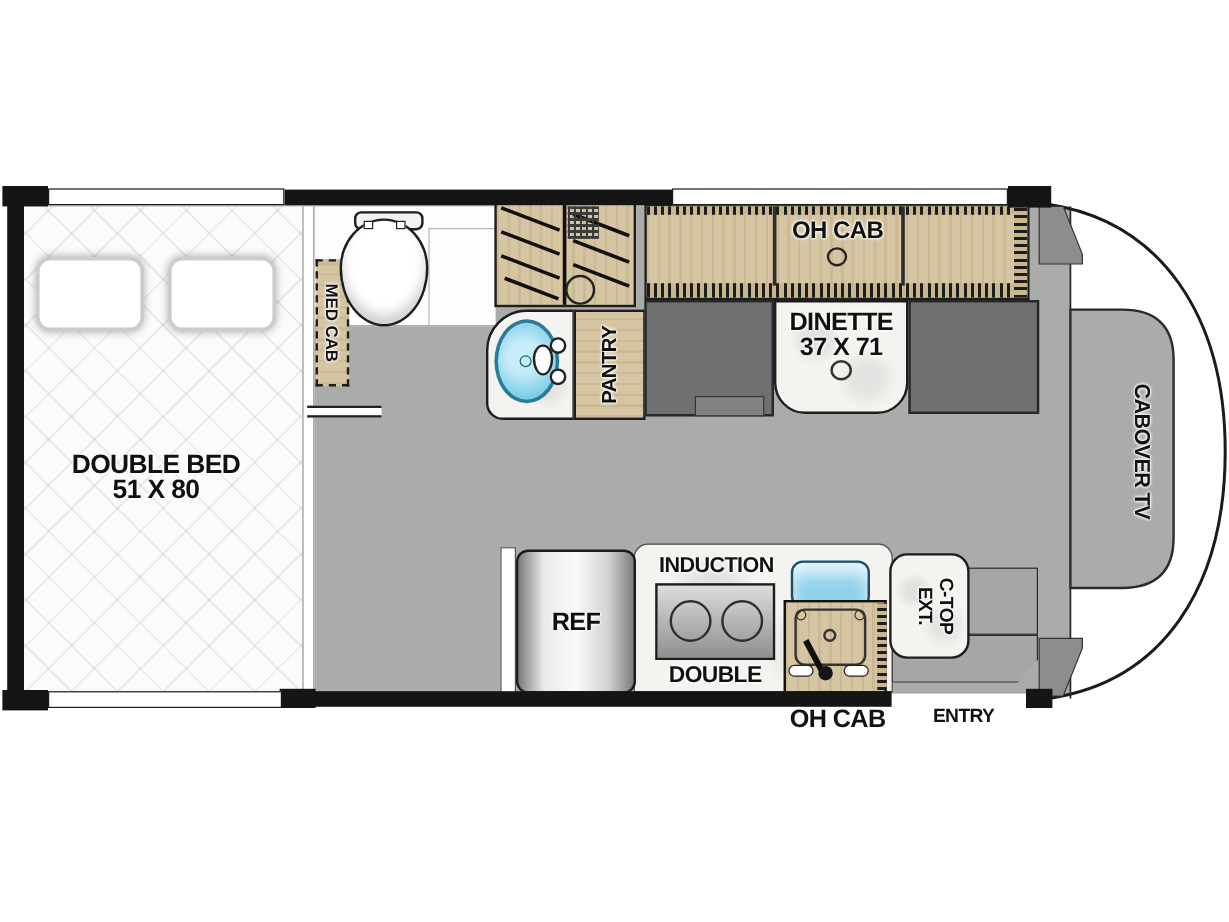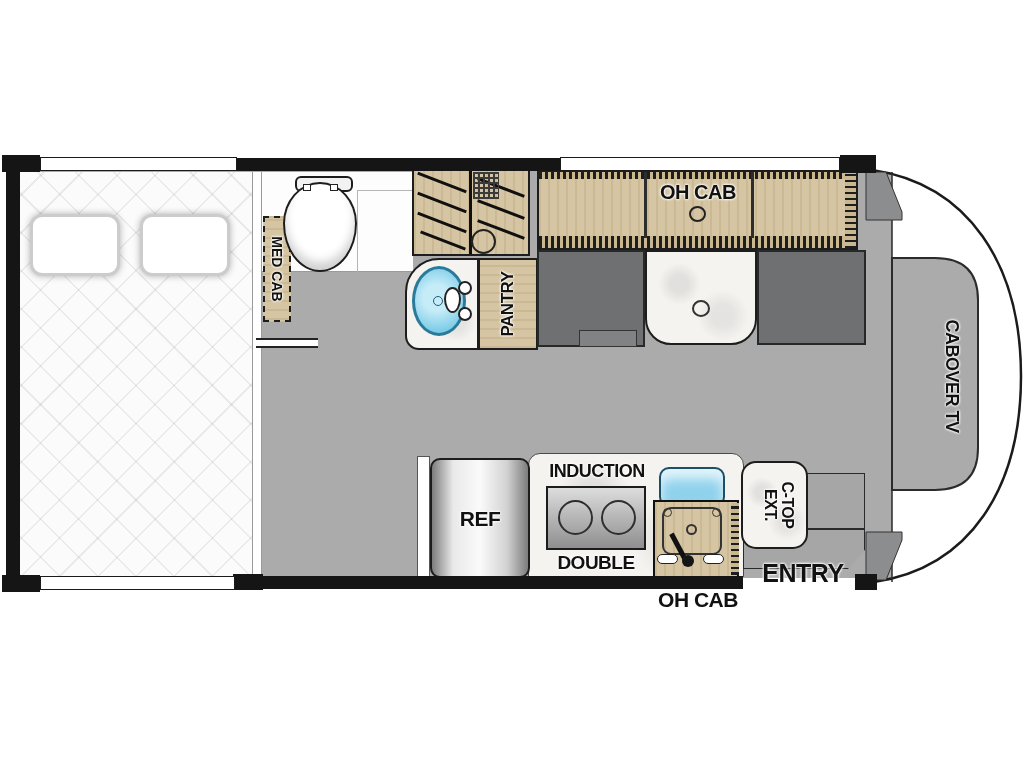--- a/index.html
+++ b/index.html
@@ -49,20 +49,24 @@
     <path d="M 36 20 V 106 M 36 338 V 430" stroke="#2b2b2b" stroke-width="1.5"></path>
     <polygon points="10,20 30,20 46,60 46,68 10,68" fill="#8b8d8f" stroke="#333" stroke-width="1"></polygon>
     <polygon points="10,380 46,380 46,388 30,428 10,428" fill="#8b8d8f" stroke="#333" stroke-width="1"></polygon>
   </svg>
 
   <div class="lbl rot90" style="left:872px;top:364px;width:160px;height:24px;font-size:18px;line-height:24px;">CABOVER TV</div>
 
   <div class="abs quilt" style="left:20px;top:172px;width:232px;height:404px;z-index:2;"></div>
   <div class="abs pillow" style="left:30px;top:214px;width:90px;height:62px;z-index:3;"></div>
   <div class="abs pillow" style="left:140px;top:214px;width:90px;height:62px;z-index:3;"></div>
+  <div class="lbl" style="left:40px;top:376px;width:180px;font-size:22px;line-height:21px;">
+    <span>DOUBLE BED</span><br>
+    <span>51 X 80</span>
+  </div>
 
   <div class="abs" style="left:252px;top:172px;width:10px;height:404px;background:#fff;border-left:1px solid #9a9a9a;border-right:1px solid #9a9a9a;box-sizing:border-box;z-index:3;"></div>
 
   <div class="abs" style="left:262px;top:172px;width:151px;height:100px;background:#fdfdfd;border-bottom:1px solid #9a9a9a;box-sizing:border-box;z-index:2;"></div>
   <div class="abs" style="left:357px;top:190px;width:56px;height:1px;background:#b5b5b5;z-index:3;"></div>
   <div class="abs" style="left:357px;top:190px;width:1px;height:82px;background:#b5b5b5;z-index:3;"></div>
   <div class="abs" style="left:256px;top:338px;width:62px;height:10px;background:#fff;border-top:2px solid #222;border-bottom:2px solid #222;box-sizing:border-box;z-index:3;"></div>
 
   <div class="abs woodv outl" style="left:263px;top:216px;width:28px;height:106px;border-style:dashed;border-width:2.5px;z-index:4;"></div>
   <div class="lbl rot90" style="left:224px;top:256px;width:106px;height:26px;font-size:14px;line-height:26px;letter-spacing:0;">MED CAB</div>
@@ -100,20 +104,24 @@
   <div class="abs hatch" style="left:539px;top:236px;width:317px;height:12px;z-index:4;"></div>
   <div class="abs hatchv" style="left:845px;top:172px;width:11px;height:76px;z-index:4;"></div>
   <div class="abs" style="left:644px;top:172px;width:2.5px;height:66px;background:#2d2d2d;z-index:4;"></div>
   <div class="abs" style="left:751px;top:172px;width:2.5px;height:66px;background:#2d2d2d;z-index:4;"></div>
   <div class="lbl" style="left:645px;top:181px;width:106px;font-size:20px;">OH CAB</div>
   <div class="abs" style="left:689px;top:206px;width:17px;height:16px;border:2.5px solid #222;border-radius:50%;box-sizing:border-box;z-index:5;"></div>
 
   <div class="abs bench" style="left:537px;top:250px;width:108px;height:97px;z-index:3;"></div>
   <div class="abs" style="left:579px;top:330px;width:58px;height:17px;background:#808284;border:1.5px solid #333;box-sizing:border-box;z-index:4;"></div>
   <div class="abs marble" style="left:645px;top:250px;width:112px;height:95px;border:2px solid #1d1d1d;box-sizing:border-box;border-radius:0 0 26px 26px;z-index:3;"></div>
+  <div class="lbl" style="left:647px;top:258px;width:108px;font-size:21px;line-height:21px;">
+    <span>DINETTE</span><br>
+    <span>37 X 71</span>
+  </div>
   <div class="abs" style="left:692px;top:300px;width:18px;height:17px;border:2.5px solid #333;border-radius:50%;box-sizing:border-box;z-index:4;"></div>
   <div class="abs bench" style="left:757px;top:250px;width:109px;height:95px;z-index:3;"></div>
 
   <div class="abs marble" style="left:528px;top:453px;width:216px;height:124px;border:1.5px solid #4a4a4a;box-sizing:border-box;border-radius:12px 12px 0 0;z-index:3;"></div>
   <div class="lbl" style="left:532px;top:461px;width:130px;font-size:18px;">INDUCTION</div>
 
   <div class="abs metal-v" style="left:546px;top:486px;width:100px;height:64px;border:2.5px solid #1c1c1c;box-sizing:border-box;z-index:4;"></div>
   <div class="abs" style="left:558px;top:500px;width:35px;height:35px;border:2.5px solid #2e2e2e;border-radius:50%;box-sizing:border-box;z-index:5;"></div>
   <div class="abs" style="left:601px;top:500px;width:35px;height:35px;border:2.5px solid #2e2e2e;border-radius:50%;box-sizing:border-box;z-index:5;"></div>
   <div class="lbl" style="left:546px;top:552px;width:100px;font-size:19px;">DOUBLE</div>
@@ -136,21 +144,21 @@
   <div class="lbl" style="left:645px;top:588px;width:106px;font-size:21px;">OH CAB</div>
 
   <div class="abs" style="left:743px;top:473px;width:122px;height:56px;background:#a6a6a6;border:1.5px solid #2a2a2a;box-sizing:border-box;z-index:3;"></div>
   <div class="abs" style="left:743px;top:529px;width:122px;height:40px;background:#a6a6a6;border:1.5px solid #2a2a2a;box-sizing:border-box;clip-path:polygon(0 0,100% 0,100% 52%,86% 100%,0 100%);z-index:3;"></div>
 
   <div class="abs marble" style="left:741px;top:461px;width:67px;height:88px;border:2px solid #1d1d1d;box-sizing:border-box;border-radius:15px;z-index:4;"></div>
   <div class="lbl rot90" style="left:730px;top:483px;width:88px;height:44px;font-size:16px;line-height:17px;">
     <span>C-TOP</span><br>
     <span>EXT.</span>
   </div>
-  <div class="lbl" style="left:745px;top:559px;width:116px;font-size:25px;">ENTRY</div>
+  <div class="lbl" style="left:745px;top:589px;width:116px;font-size:16px;">ENTRY</div>
 
   <div class="wall abs" style="left:6px;top:158px;width:14px;height:432px;"></div>
   <div class="wall abs" style="left:2px;top:155px;width:38px;height:17px;"></div>
   <div class="wall abs" style="left:237px;top:158px;width:323px;height:13px;"></div>
   <div class="wall abs" style="left:840px;top:155px;width:36px;height:18px;"></div>
   <div class="window abs" style="left:40px;top:157px;width:197px;height:14px;"></div>
   <div class="window abs" style="left:560px;top:157px;width:280px;height:14px;"></div>
   <div class="wall abs" style="left:2px;top:575px;width:38px;height:17px;"></div>
   <div class="wall abs" style="left:235px;top:576px;width:508px;height:13px;"></div>
   <div class="wall abs" style="left:233px;top:574px;width:30px;height:16px;"></div>

